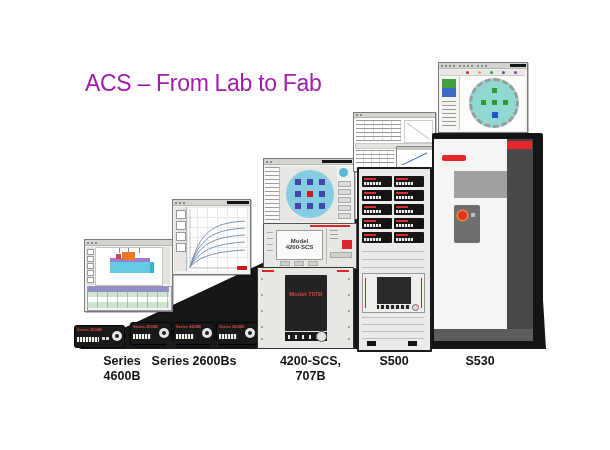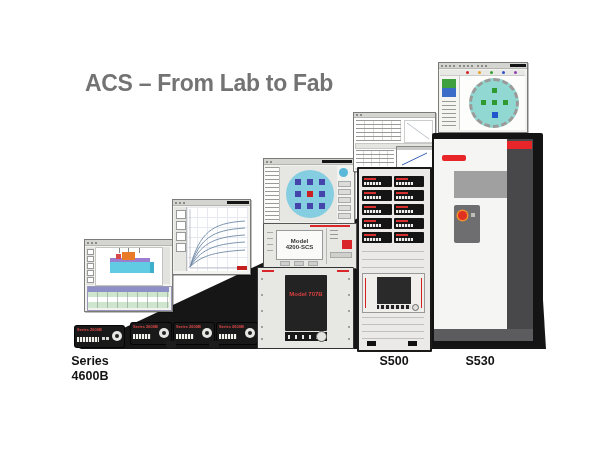--- a/index.html
+++ b/index.html
@@ -1,21 +1,21 @@
 <!DOCTYPE html>
 <html><head>
 <meta charset="utf-8">
 <style>
   html,body{margin:0;padding:0;background:#fff;}
   #stage{position:relative;width:610px;height:450px;background:#fff;overflow:hidden;
          font-family:"Liberation Sans",sans-serif;}
   .abs{position:absolute;}
 
   
-  .title{font-weight:bold;font-size:23px;letter-spacing:-0.3px;color:#737373;white-space:nowrap;}
+  .title{font-weight:normal;font-size:23px;letter-spacing:-0.3px;color:#a21caf;white-space:nowrap;}
 
   
   .plabel{font-weight:bold;font-size:12.5px;line-height:15px;text-align:center;color:#141414;}
 
   
   .win{background:#f2f2ee;border:1px solid #7a7a78;box-shadow:1px 1px 0 rgba(0,0,0,.25);}
   .tbar{position:absolute;left:0;top:0;right:0;height:5px;background:#d4d4d0;border-bottom:1px solid #b4b4b0;}
   .tbar .blk{position:absolute;top:1px;height:3px;background:#141414;}
   .dotrow span{position:absolute;top:2px;width:2px;height:2px;background:#8a8a86;}
 
@@ -309,25 +309,30 @@
     <div class="abs" style="left:75px;top:8px;width:25px;height:8px;background:#e8262a;"></div>
     <div class="abs" style="left:10px;top:22px;width:24px;height:6px;background:#e8262a;border-radius:2px;"></div>
     <div class="abs" style="left:22px;top:38px;width:53px;height:27px;background:#a0a0a0;"></div>
     <div class="abs" style="left:22px;top:72px;width:26px;height:38px;background:#6e6e70;border-radius:2px;">
       <span class="abs" style="left:4px;top:6px;width:9px;height:9px;border-radius:50%;background:#e03020;box-shadow:0 0 0 1.5px #f09030;"></span>
       <span class="abs" style="left:17px;top:8px;width:4px;height:4px;background:#bdbdb9;"></span>
     </div>
     <div class="abs" style="left:2px;top:196px;width:99px;height:12px;background:#5c5c5e;"></div>
   </div>
 
-  <div class="abs plabel" style="left:60px;top:354px;width:60px;">
+  <div class="abs plabel" style="left:92px;top:354px;width:60px;">
     <div>Series</div>
     <div>4600B</div>
   </div>
   <div class="abs plabel" style="left:131px;top:354px;width:126px;">
+    <div>Series 2600Bs</div>
+  </div>
+  <div class="abs plabel" style="left:257px;top:354px;width:107px;">
+    <div>4200-SCS,</div>
+    <div>707B</div>
   </div>
   <div class="abs plabel" style="left:360px;top:354px;width:68px;">
     <div>S500</div>
   </div>
   <div class="abs plabel" style="left:445px;top:354px;width:70px;">
     <div>S530</div>
   </div>
 
 </div>
 

